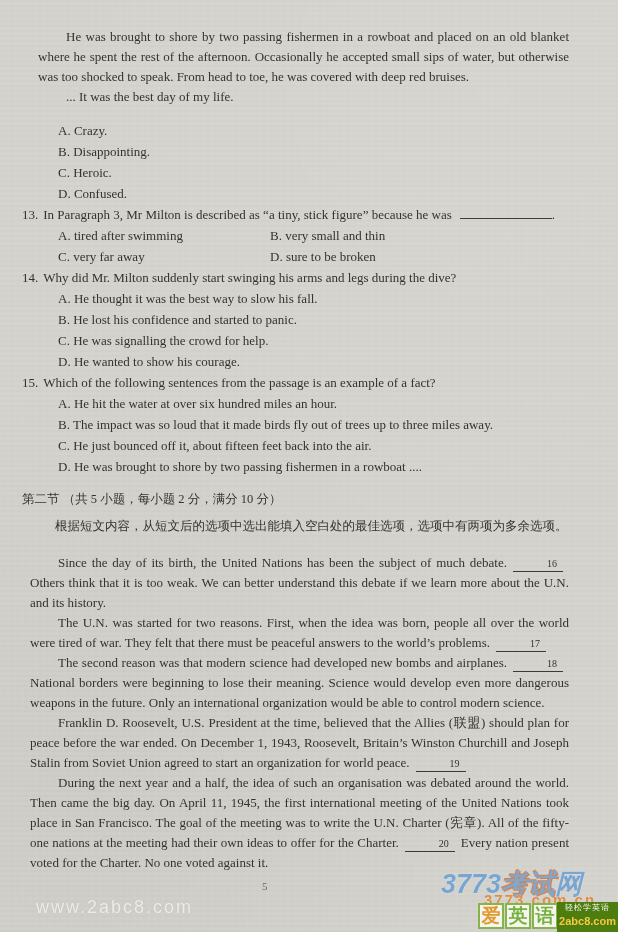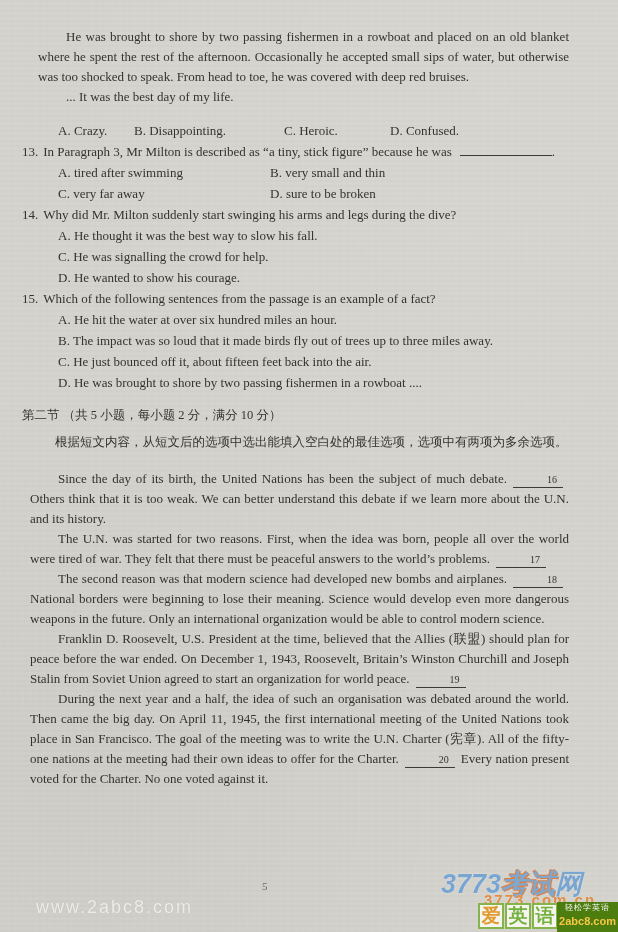--- a/index.html
+++ b/index.html
@@ -21,21 +21,21 @@
     position:absolute; left:22px; top:27px; width:547px;
     font-size:13px; line-height:20px;
   }
   .para{ text-align:justify; margin-left:16px; line-height:20px; }
   .indent{ text-indent:28px; }
   
   .questions{ margin-top:13px; line-height:21px; }
   .q-line{ white-space:nowrap; }
   .q-num{ margin-right:5px; }
   .opts{ margin-left:36px; }
-  .opts-row{ display:flex; }
+  .opts-row{ display:flex;flex-direction:column; }
   .opts-row .opt:nth-child(1){ width:76px; }
   .opts-row .opt:nth-child(2){ width:150px; }
   .opts-row .opt:nth-child(3){ width:106px; }
   .opts-grid{ display:grid; grid-template-columns:212px 1fr; }
   .opts-stack .opt{ display:block; }
   .q13-blank{
     display:inline-block; width:92px; height:12px;
     border-bottom:1px solid #3d3b36; margin-left:8px; vertical-align:baseline;
   }
   
@@ -115,20 +115,21 @@
             <span class="opt">A. tired after swimming</span>
             <span class="opt">B. very small and thin</span>
             <span class="opt">C. very far away</span>
             <span class="opt">D. sure to be broken</span>
           </div>
         </div>
         <div class="question">
           <div class="q-line"><span class="q-num">14.</span><span class="q-text">Why did Mr. Milton suddenly start swinging his arms and legs during the dive?</span></div>
           <div class="opts opts-stack">
             <span class="opt">A. He thought it was the best way to slow his fall.</span>
+            <span class="opt">B. He lost his confidence and started to panic.</span>
             <span class="opt">C. He was signalling the crowd for help.</span>
             <span class="opt">D. He wanted to show his courage.</span>
           </div>
         </div>
         <div class="question">
           <div class="q-line"><span class="q-num">15.</span><span class="q-text">Which of the following sentences from the passage is an example of a fact?</span></div>
           <div class="opts opts-stack">
             <span class="opt">A. He hit the water at over six hundred miles an hour.</span>
             <span class="opt">B. The impact was so loud that it made birds fly out of trees up to three miles away.</span>
             <span class="opt">C. He just bounced off it, about fifteen feet back into the air.</span>

